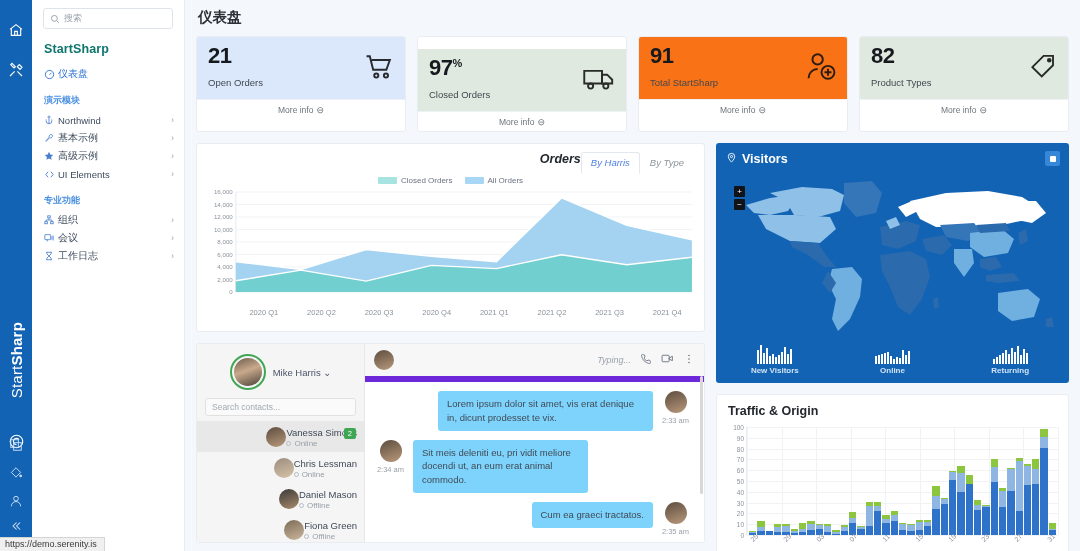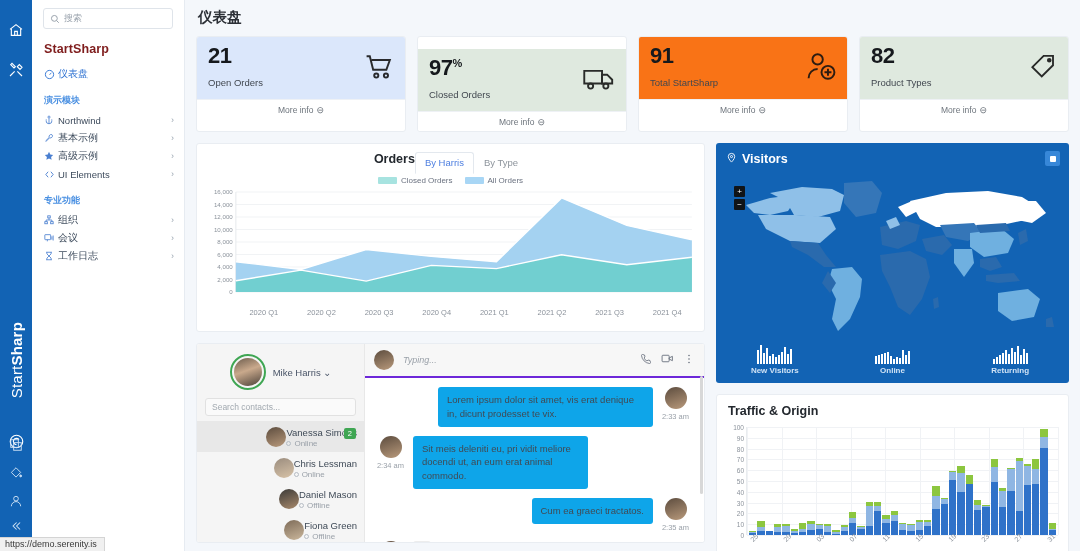--- a/index.html
+++ b/index.html
@@ -42,21 +42,21 @@
     border-right: 1px solid #e6ebf1; padding: 8px 0 0 0; position: relative;
   }
   .search-wrap { padding: 0 11px; margin-bottom: 13px; }
   .search-box {
     height: 21px; border: 1px solid #dfe4ea; border-radius: 3px;
     display: flex; align-items: center; padding: 0 6px; background: #fff;
   }
   .search-box svg { flex: 0 0 10px; margin-right: 4px; }
   .search-box .ph { font-size: 9px; color: #9aa3ad; }
   .brand-title {
-    padding: 0 12px; font-size: 12.5px; color: #7f1d1d; font-weight: 600;
+    padding: 0 12px; font-size: 12.5px; color: #0f766e; font-weight: 600;
     margin-bottom: 9px; letter-spacing: .1px;
   }
   .nav-item {
     display: flex; align-items: center; height: 18px;
     padding: 0 10px 0 12px; font-size: 9.5px; color: #3a4a5c; cursor: pointer;
   }
   .nav-item .ico { width: 14px; flex: 0 0 14px; display:flex; align-items:center; color: #4a7fd0; }
   .nav-item .lbl { flex: 1; white-space: nowrap; overflow: hidden; }
   .nav-item .chev { color: #9aa5b1; font-size: 9px; }
   .nav-item.active .lbl { color: #2e72d2; }
@@ -95,21 +95,21 @@
 
   
   .row2 { display: flex; gap: 11px; }
   .col-left { width: 509px; flex: 0 0 509px; }
   .col-right { flex: 1; }
 
   .panel { background: #fff; border: 1px solid #e9edf2; border-radius: 3px; }
 
   
   .orders { height: 189px; position: relative; }
-  .orders-head { display: flex; align-items: flex-start; justify-content: center; padding: 8px 10px 0 11px; }
+  .orders-head { display: flex; align-items: flex-start; justify-content: flex-end; padding: 8px 10px 0 11px; font-style: italic; }
   .orders-title { font-size: 12.5px; font-weight: 600; color: #23282e; }
   .tabs { display: flex; }
   .tab {
     font-size: 9.5px; padding: 4px 9px 5px 9px; color: #8d949c; cursor: pointer;
     border: 1px solid transparent; border-radius: 3px 3px 0 0;
   }
   .tab.active { color: #4e7fe0; background: #fff; border-color: #e3e8ee; border-bottom-color: #fff; }
   .legend { display: flex; justify-content: center; gap: 12px; margin-top: 2px; }
   .legend-item { display: flex; align-items: center; gap: 4px; font-size: 8px; color: #6b7280; }
   .legend-swatch { width: 19px; height: 7px; border-radius: 1px; }
@@ -145,27 +145,27 @@
   .av-ring { border: 2px solid #3fa653; border-radius: 50%; padding: 2px; }
   .chat-user-name { font-size: 9.5px; color: #4a5568; }
   .contacts-search { margin: 0 8px 5px 8px; height: 18px; border: 1px solid #e1e1e1; background: #fafafa; border-radius: 3px; display: flex; align-items: center; padding: 0 6px; font-size: 8.5px; color: #a2a9b0; }
   .contact { display: flex; align-items: center; padding: 4px 7px; cursor: pointer; position: relative; justify-content: flex-end; }
   .contact.sel { background: #e8e8e8; }
   .contact .c-name { font-size: 9.5px; color: #3f4a57; line-height: 1.25; }
   .contact .c-status { font-size: 8px; color: #9aa1a9; display: flex; align-items: center; gap: 3px; }
   .dot { width: 5px; height: 5px; border-radius: 50%; border: 1px solid #b5bcc4; display: inline-block; }
   .badge { position: absolute; right: 8px; top: 7px; background: #3fa653; color: #fff; font-size: 7.5px; border-radius: 2px; padding: 1px 4px; line-height: 1.2; }
   .chat-right { flex: 1; background: #fff; position: relative; overflow: hidden; }
-  .chat-top { display: flex; align-items: center; gap: 9px; padding: 6px 9px; background: #f7f7f7; border-bottom: 2px solid #6d28d9; }
+  .chat-top { display: flex; align-items: center; gap: 9px; padding: 6px 9px; background: #f7f7f7; border-bottom: 6px solid #6d28d9; text-align: right; }
   .typing { flex: 1; font-size: 9px; color: #9aa1a9; font-style: italic; }
   .chat-top .ti { color: #6b7280; cursor: pointer; }
   .msgs { padding: 9px 12px 0 9px; position: relative; height: 160px; }
   .msg { display: flex; margin-bottom: 9px; align-items: flex-start; gap: 6px; }
   .msg.out { justify-content: flex-end; }
-  .bubble { background: #0ea5e9; border-radius: 3px; padding: 6px 9px; font-size: 9.5px; color: #414a54; line-height: 1.45; max-width: 215px; }
+  .bubble { background: #7dd3fc; border-radius: 3px; padding: 6px 9px; font-size: 9.5px; color: #414a54; line-height: 1.45; max-width: 215px; }
   .msg-meta { font-size: 7.5px; color: #9aa1a9; margin-top: 3px; text-align: center; }
   .msg .side { display: flex; flex-direction: column; align-items: center; width: 33px; flex: 0 0 33px; }
   .chat-scroll { position: absolute; right: 1px; top: 32px; width: 3px; height: 118px; background: #d8d8d8; border-radius: 2px; }
 
   
   .traffic { height: 171px; margin-top: 11px; padding: 9px 10px 0 11px; }
   .traffic-title { font-size: 12.5px; font-weight: 600; color: #23282e; margin-bottom: 9px; }
   .bars-wrap { display: flex; height: 108px; }
   .bars-y { width: 18px; flex: 0 0 18px; position: relative; }
   .bars-y span { position: absolute; right: 2px; font-size: 6.5px; color: #8b929b; transform: translateY(-50%); }

